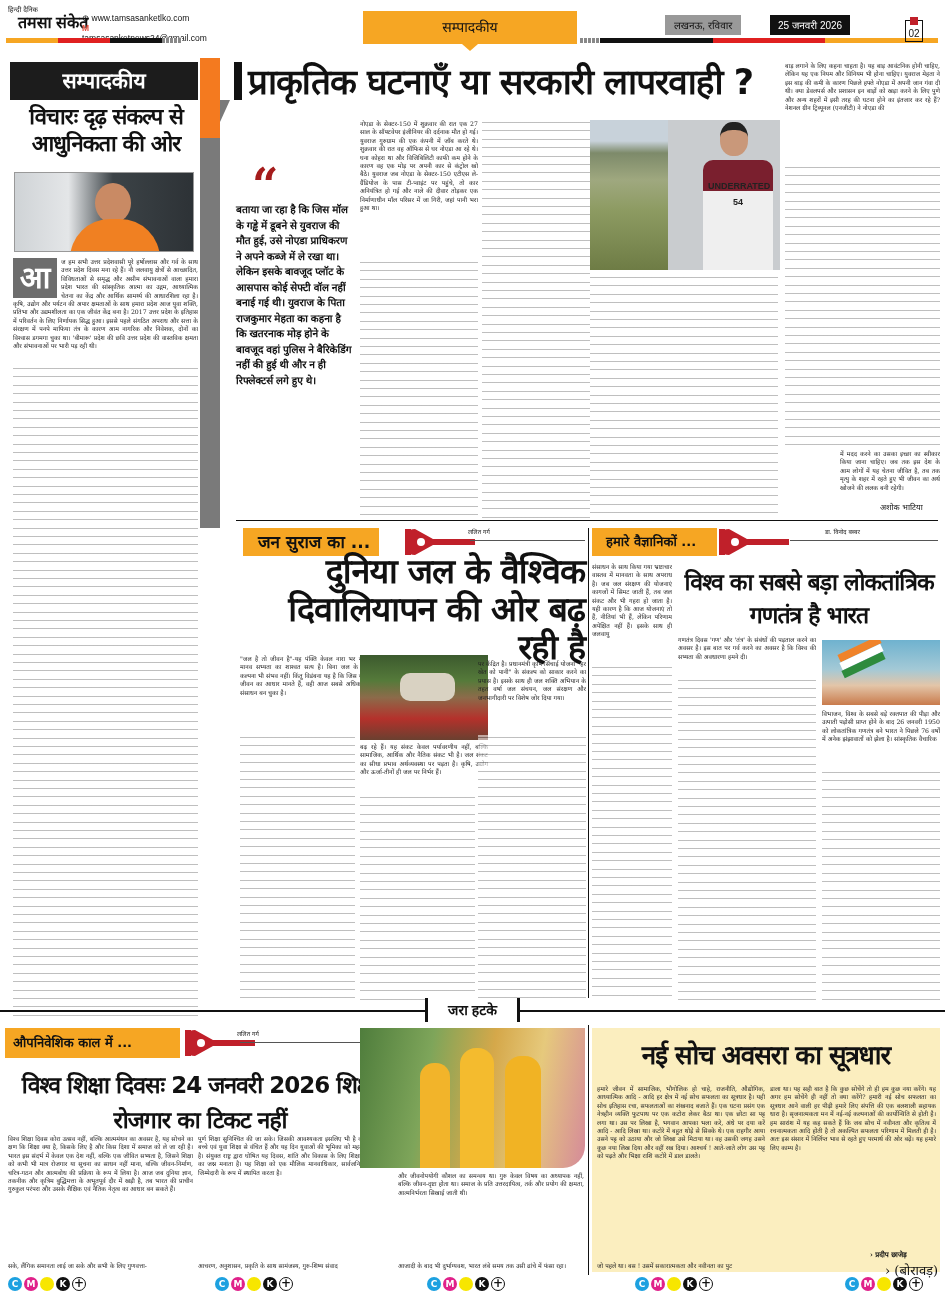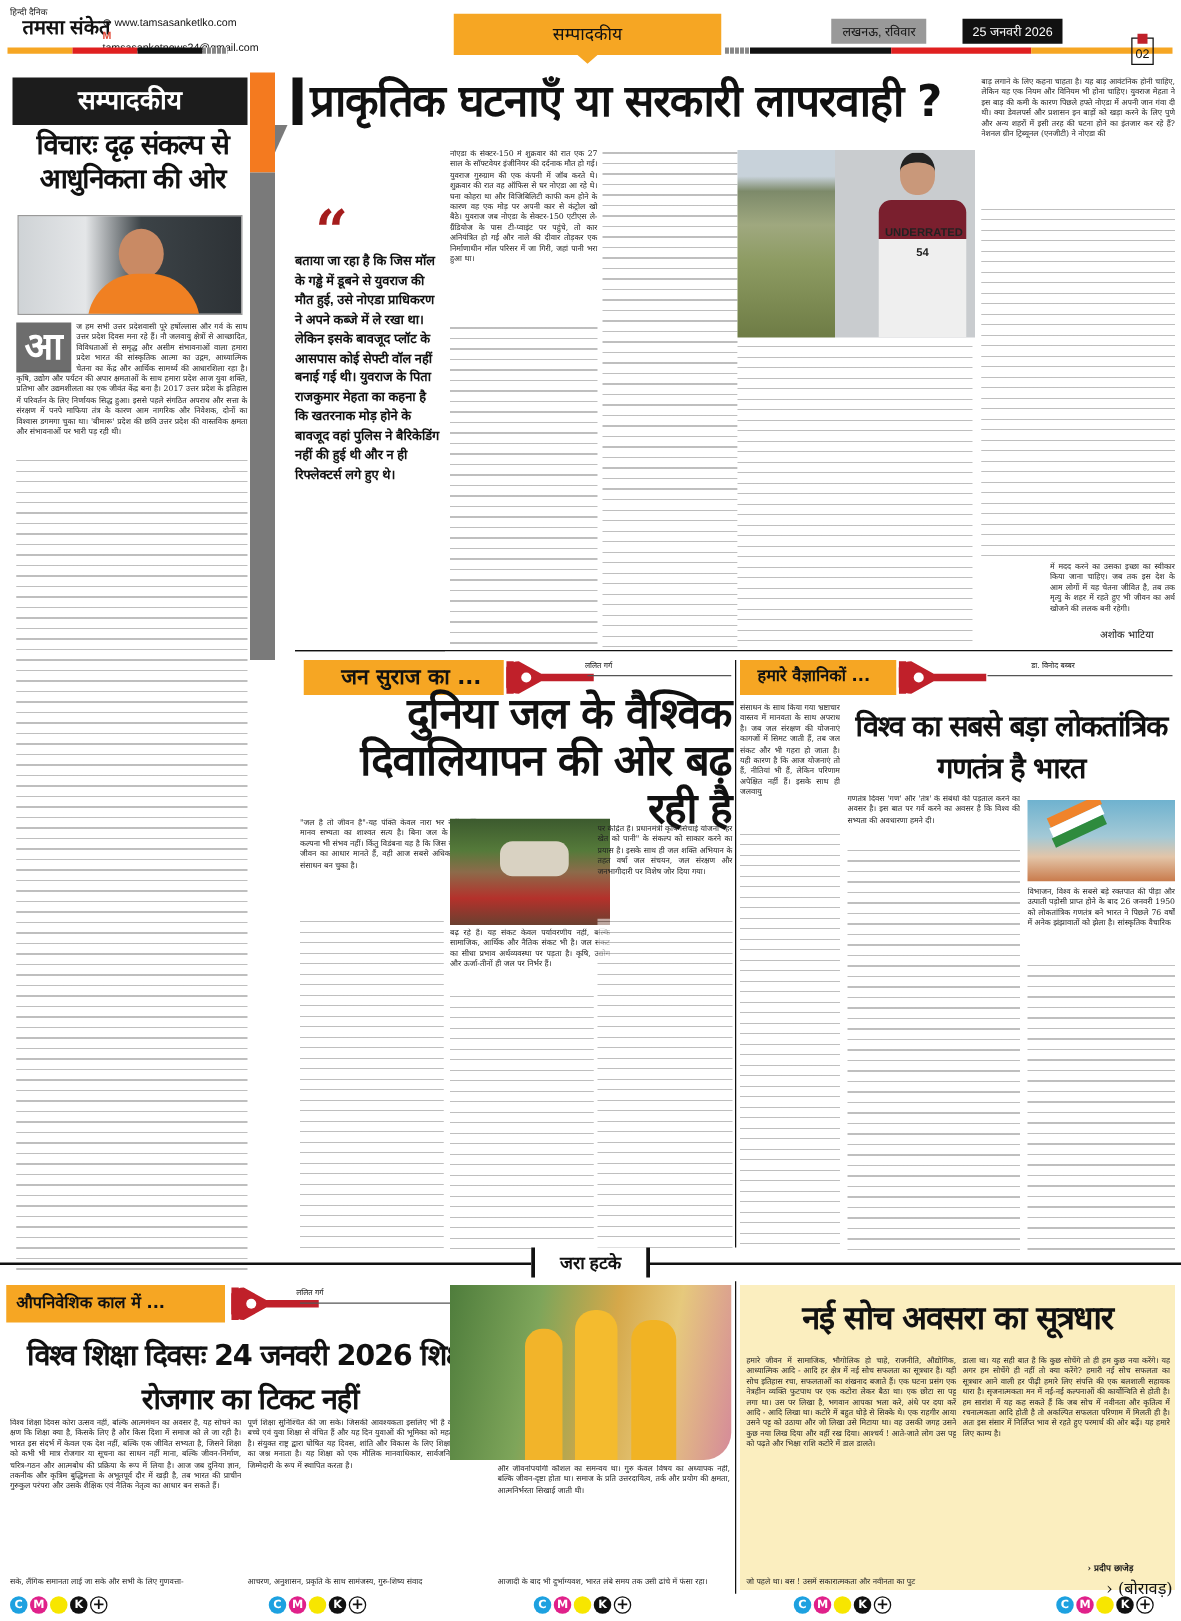--- a/index.html
+++ b/index.html
@@ -43,21 +43,21 @@
 </div>
 <div class="abs" style="left:462px;top:44px;width:0;height:0;border-left:8px solid transparent;border-right:8px solid transparent;border-top:7px solid #f6a623"></div>
 <div class="abs" style="left:580px;top:38px;width:358px;height:5px;display:flex">
   <div style="width:20px;background:repeating-linear-gradient(90deg,#888 0,#888 3px,#fff 3px,#fff 4px)"></div>
     <div style="flex:1;background:#111"></div>
     <div style="flex:1;background:#e02020"></div>
     <div style="flex:1;background:#f6a623"></div>
 </div>
 <div class="abs loc-box sans" style="left:665px;top:15px;font-size:10px;padding:3px 9px">लखनऊ, रविवार</div>
 <div class="abs date-box sans" style="left:770px;top:15px;font-size:10px;padding:3px 8px">25 जनवरी 2026</div>
-<div class="abs sans" style="left:905px;top:30px;width:18px;height:22px;border:1px solid #111;font-size:10px;text-align:center;padding-top:7px">
+<div class="abs sans" style="left:905px;top:20px;width:18px;height:22px;border:1px solid #111;font-size:10px;text-align:center;padding-top:7px">
   <div style="position:absolute;left:4px;top:-4px;width:8px;height:8px;background:#c0202a"></div>
   <span>02</span>
 </div>
 
 <div class="abs" style="left:10px;top:62px;width:188px;height:38px;background:#1c1c1c;color:#fff;text-align:center">
   <span class="sans" style="font-size:21px;font-weight:bold;line-height:38px">सम्पादकीय</span>
 </div>
 <div class="abs" style="left:200px;top:58px;width:20px;height:80px;background:#f47a1f"></div>
 <div class="abs" style="left:200px;top:138px;width:20px;height:390px;background:#7a7a7a"></div>
 <div class="abs" style="left:220px;top:100px;width:0;height:0;border-top:22px solid #7a7a7a;border-right:10px solid transparent"></div>
@@ -87,21 +87,21 @@
   <div style="position:absolute;left:35px;top:40px;width:70px;height:110px;background:linear-gradient(#7a1f2e 0,#7a1f2e 28%,#efefef 28%);border-radius:10px 10px 0 0"></div>
   <div class="sans" style="position:absolute;left:40px;top:58px;width:60px;font-size:9px;font-weight:bold;color:#222;line-height:16px;text-align:center">UNDERRATED 54</div>
 </div>
 <div class="abs col-lines" style="left:590px;top:275px;width:188px;height:245px;opacity:.55"></div>
 <div class="abs body-text" style="left:785px;top:62px;width:155px;height:100px">बाड़ लगाने के लिए कहना चाहता है। यह बाड़ आवंटनिक होनी चाहिए, लेकिन यह एक नियम और विनियम भी होना चाहिए। युवराज मेहता ने इस बाड़ की कमी के कारण पिछले हफ्ते नोएडा में अपनी जान गंवा दी थी। क्या डेवलपर्स और प्रशासन इन बाड़ों को खड़ा करने के लिए पुणे और अन्य शहरों में इसी तरह की घटना होने का इंतजार कर रहे हैं? नेशनल ग्रीन ट्रिब्यूनल (एनजीटी) ने नोएडा की</div>
 <div class="abs col-lines" style="left:785px;top:165px;width:155px;height:285px;opacity:.55"></div>
 <div class="abs body-text" style="left:840px;top:450px;width:100px;height:60px">में मदद करने का उसका इच्छा का स्वीकार किया जाना चाहिए। जब तक इस देश के आम लोगों में यह चेतना जीवित है, तब तक मृत्यु के शहर में रहते हुए भी जीवन का अर्थ खोजने की ललक बनी रहेगी।</div>
 <div class="abs" style="left:880px;top:501px;font-size:8px;font-weight:normal">अशोक भाटिया</div>
 <div class="abs" style="left:236px;top:520px;width:702px;height:1px;background:#111"></div>
 
-<div class="abs label-orange" style="left:243px;top:528px;width:160px;height:28px;padding-left:30px;font-size:17px;line-height:28px">
+<div class="abs label-orange" style="left:243px;top:528px;width:136px;height:28px;padding-left:15px;font-size:17px;line-height:28px">
   <span>जन सुराज का ...</span>
 </div>
 <div class="abs" style="left:405px;top:527px">
   <svg width="75" height="30" viewBox="0 0 75 30">
       <rect x="0" y="2" width="6" height="26" fill="#c0202a"></rect>
       <path d="M10 2 A13 13 0 1 0 10 28 L28 18 L70 18 L70 12 L28 12 Z" fill="#c0202a"></path>
       <circle cx="16" cy="15" r="4" fill="#fff"></circle>
     </svg>
 </div>
 <div class="abs" style="left:468px;top:528px;font-size:6px">ललित गर्ग</div>

